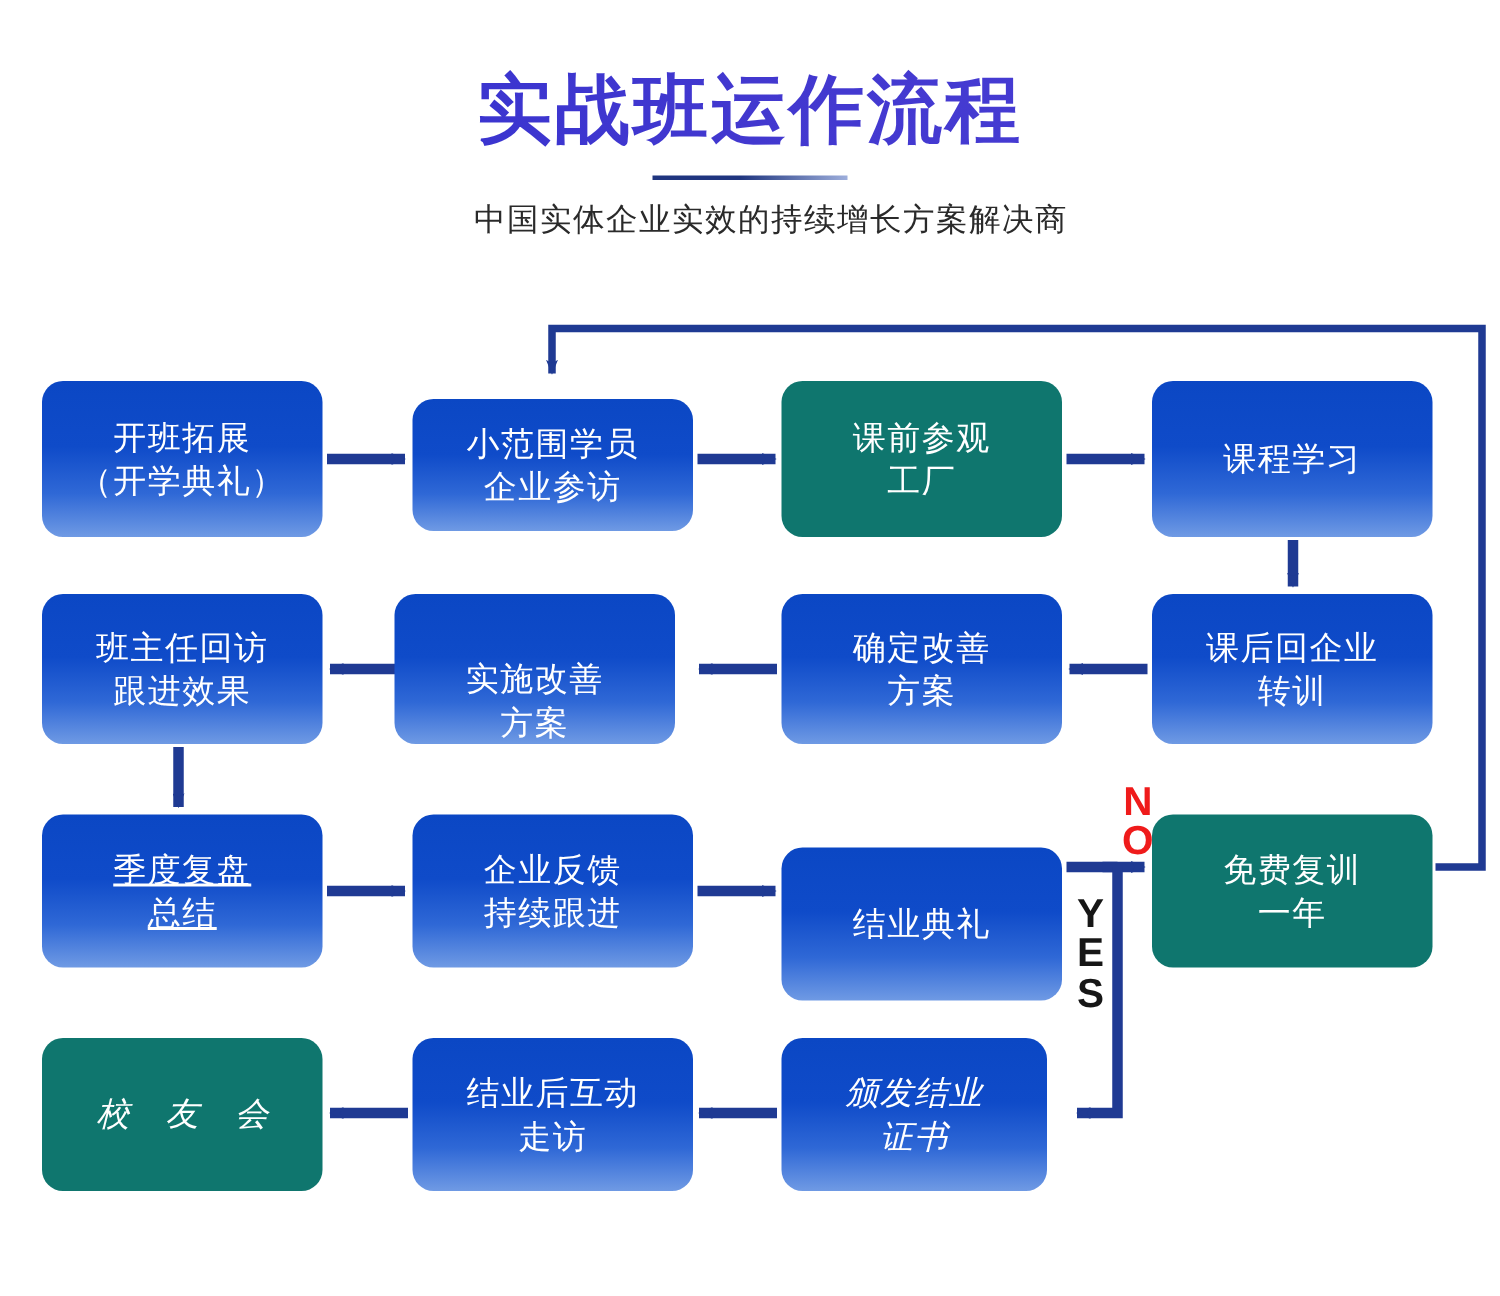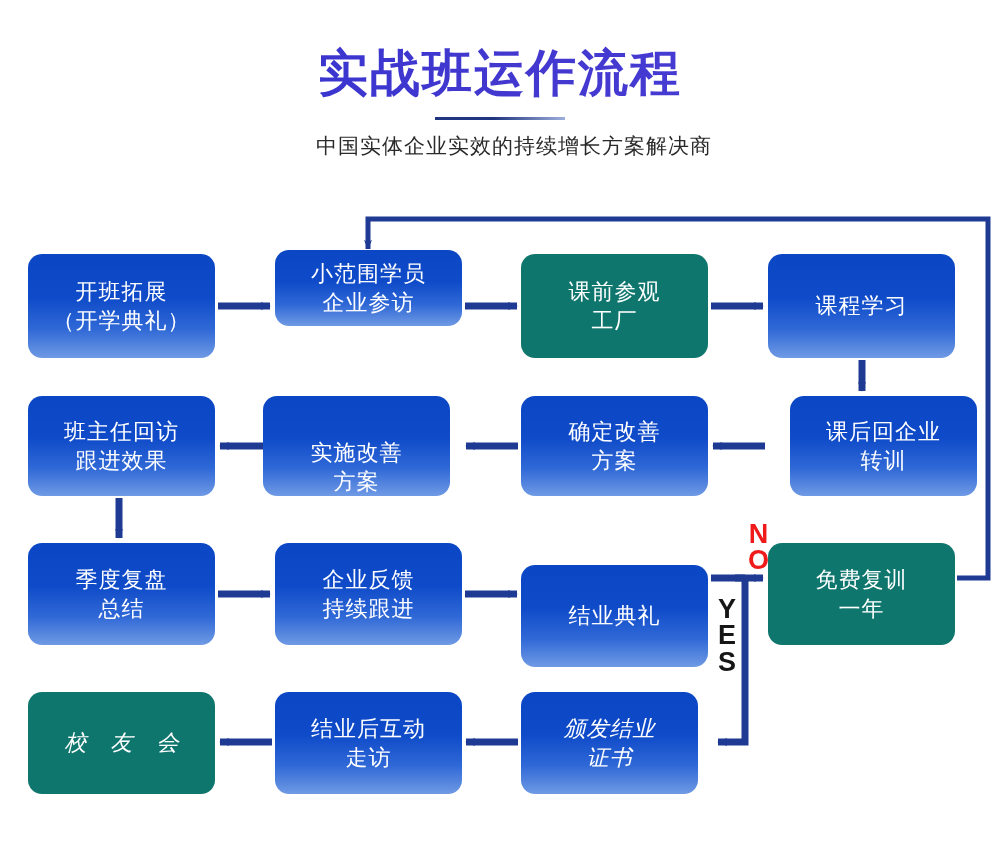--- a/index.html
+++ b/index.html
@@ -150,34 +150,34 @@
       <line x1="518" y1="742" x2="466" y2="742" marker-end="url(#ah)"></line>
       <line x1="272" y1="742" x2="220" y2="742" marker-end="url(#ah)"></line>
 
       <path d="M957,578 L988,578 L988,219 L368,219 L368,249" marker-end="url(#ah)" stroke-width="5" stroke-linejoin="miter"></path>
     </g>
   </svg>
 
   <div id="nodes">
       <div class="node dark" style="left: 28px; top: 254px; width: 187px; height: 104px;"><span>开班拓展
 （开学典礼）</span></div>
-      <div class="node dark" style="left: 275px; top: 250px; width: 187px; height: 76px;"><span>小范围学员
+      <div class="node dark" style="left: 275px; top: 266px; width: 187px; height: 88px;"><span>小范围学员
 企业参访</span></div>
       <div class="node light" style="left: 521px; top: 254px; width: 187px; height: 104px;"><span>课前参观
 工厂</span></div>
       <div class="node dark" style="left: 768px; top: 254px; width: 187px; height: 104px;"><span>课程学习</span></div>
       <div class="node dark" style="left: 28px; top: 396px; width: 187px; height: 100px;"><span>班主任回访
 跟进效果</span></div>
       <div class="node dark" style="left: 263px; top: 396px; width: 187px; height: 100px; align-items: flex-end;"><span>实施改善
 方案</span></div>
       <div class="node dark" style="left: 521px; top: 396px; width: 187px; height: 100px;"><span>确定改善
 方案</span></div>
-      <div class="node dark" style="left: 768px; top: 396px; width: 187px; height: 100px; margin-left: 22px;"><span>课后回企业
+      <div class="node dark" style="left: 768px; top: 396px; width: 187px; height: 100px;"><span>课后回企业
 转训</span></div>
-      <div class="node dark" style="left: 28px; top: 543px; width: 187px; height: 102px;"><span>季度复盘
+      <div class="node dark" style="left: 28px; top: 543px; width: 187px; height: 102px; text-decoration: underline;"><span>季度复盘
 总结</span></div>
       <div class="node dark" style="left: 275px; top: 543px; width: 187px; height: 102px;"><span>企业反馈
 持续跟进</span></div>
       <div class="node dark" style="left: 521px; top: 565px; width: 187px; height: 102px;"><span>结业典礼</span></div>
       <div class="node light" style="left: 768px; top: 543px; width: 187px; height: 102px;"><span>免费复训
 一年</span></div>
       <div class="node light wide-letter" style="left: 28px; top: 692px; width: 187px; height: 102px;"><span>校 友 会</span></div>
       <div class="node dark" style="left: 275px; top: 692px; width: 187px; height: 102px;"><span>结业后互动
 走访</span></div>
       <div class="node dark" style="left: 521px; top: 692px; width: 177px; height: 102px; font-style: italic;"><span>颁发结业

